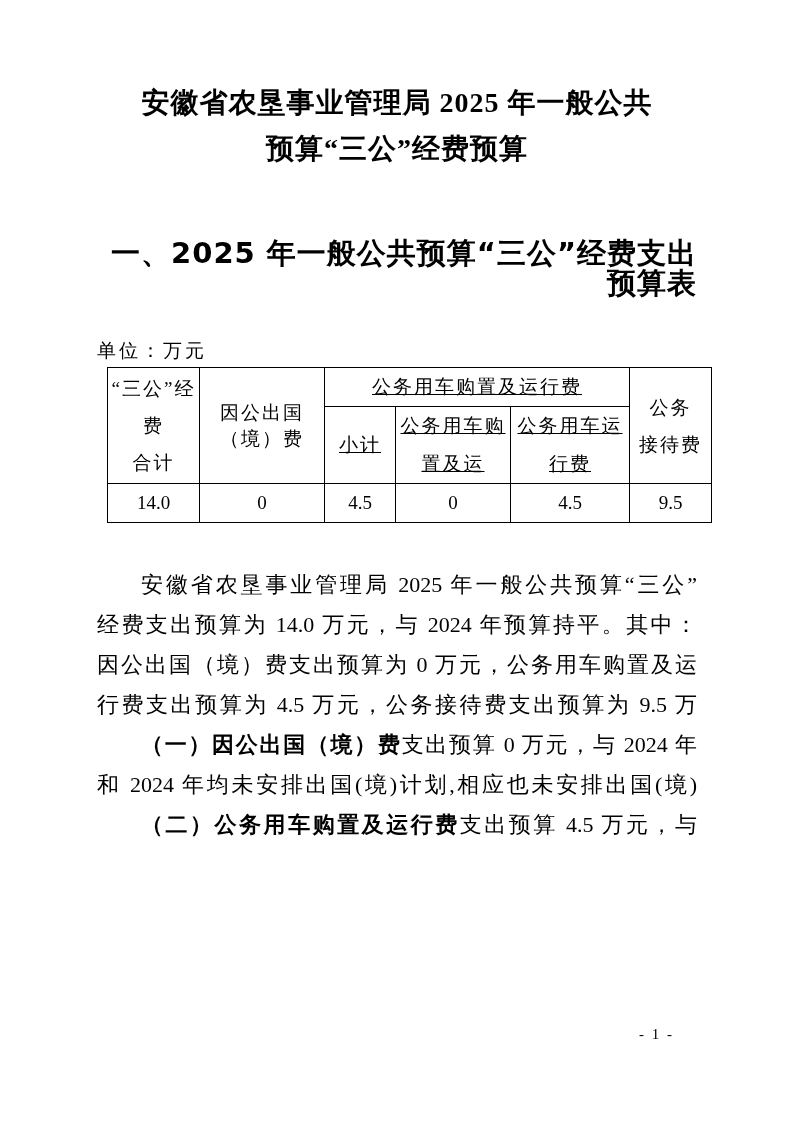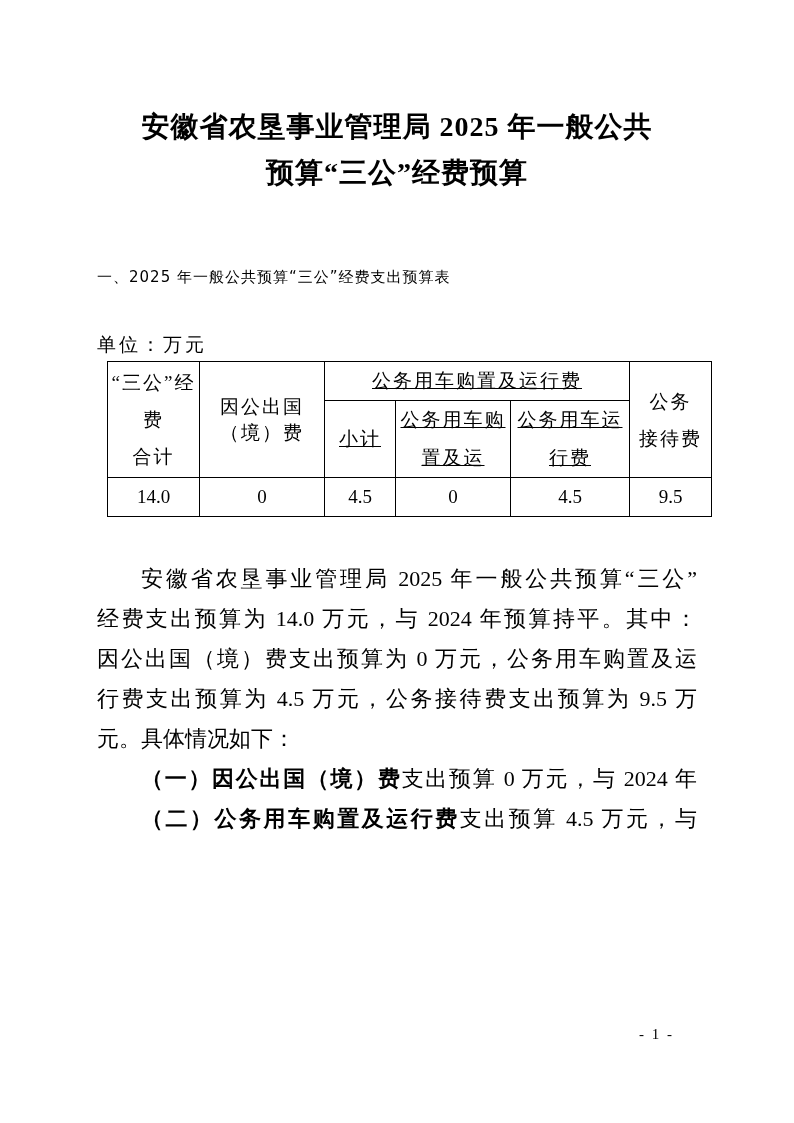--- a/index.html
+++ b/index.html
@@ -7,34 +7,34 @@
   body {
     background: #ffffff;
     color: #000000;
     font-family: "Liberation Serif", "DejaVu Serif", serif;
     position: relative;
     overflow: hidden;
   }
   .page { padding: 0 97px; }
 
   .title {
-    padding-top: 104px;
+    padding-top: 80px;
     text-align: center;
     font-weight: bold;
     font-size: 28px;
     line-height: 46px;
     letter-spacing: 1px;
   }
 
   .h1 {
     margin-top: 66px;
-    text-align: left;
+    text-align: right;
     font-family: "DejaVu Sans", "Liberation Sans", sans-serif;
-    font-weight: 400;
-    font-size: 15px;
+    font-weight: 700;
+    font-size: 29px;
     line-height: 30px;
     letter-spacing: 1px;
   }
 
   .unit {
     margin-top: 42px;
     margin-bottom: 5px;
     text-align: left;
     font-size: 19px;
     line-height: 22px;
@@ -130,20 +130,20 @@
         <td>9.5</td>
       </tr>
     </tbody>
   </table>
 
   <div class="section2">
       <div class="line just indent">安徽省农垦事业管理局 2025 年一般公共预算“三公”</div>
       <div class="line just">经费支出预算为 14.0 万元，与 2024 年预算持平。其中：</div>
       <div class="line just">因公出国（境）费支出预算为 0 万元，公务用车购置及运</div>
       <div class="line just">行费支出预算为 4.5 万元，公务接待费支出预算为 9.5 万</div>
-      <div class="line">元。具体情况如下：</div>
       <div class="line just indent"><span class="hei">（一）因公出国（境）费</span>支出预算 0 万元，与 2024 年</div>
+      <div class="line just">和 2024 年均未安排出国(境)计划,相应也未安排出国(境)</div>
       <div class="line just indent"><span class="hei">（二）公务用车购置及运行费</span>支出预算 4.5 万元，与</div>
     </div>
 
 </div>
 
 <div class="pageno">- 1 -</div>
 
 </body></html>

